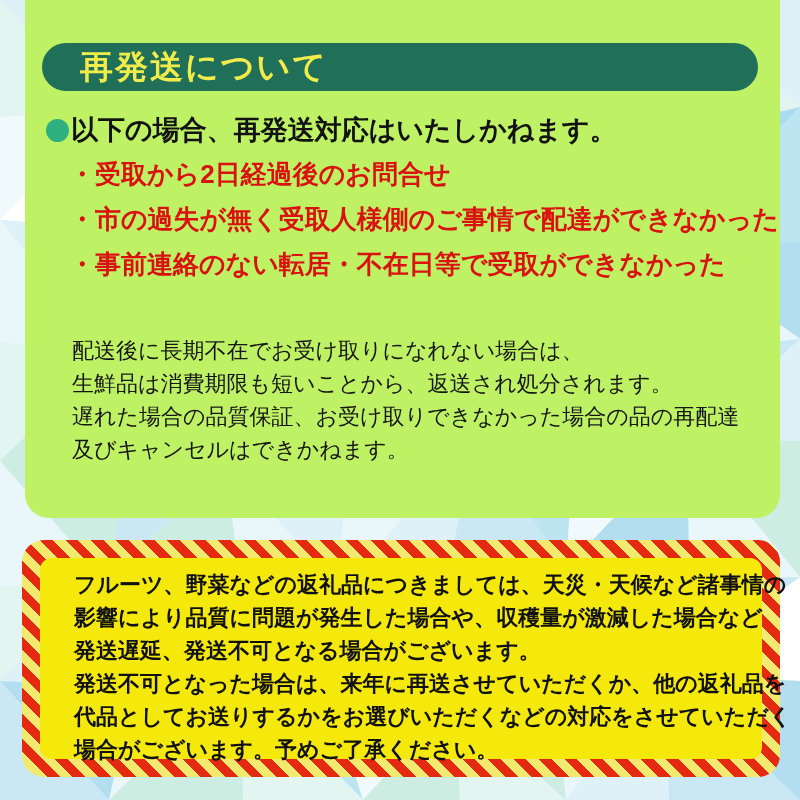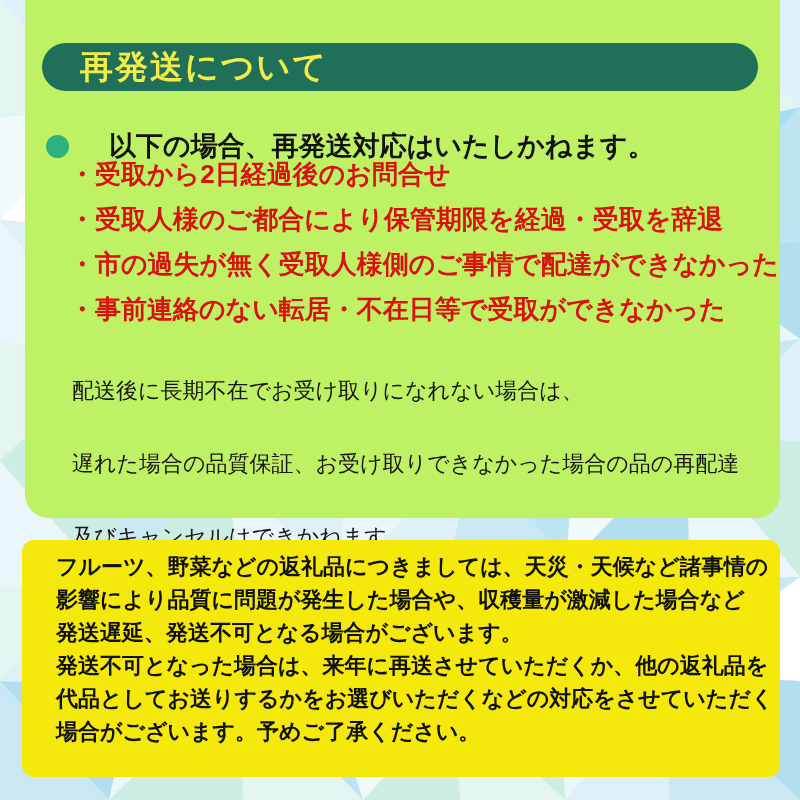--- a/index.html
+++ b/index.html
@@ -33,24 +33,23 @@
     box-sizing: border-box;
   }
   .header-title {
     font-size: 33px;
     font-weight: bold;
     color: #f2ec4a;
     letter-spacing: 2px;
   }
   .intro {
     position: absolute;
-    left: 21px; top: 128px;
+    left: 21px; top: 112px;
     display: flex;
     align-items: center;
-    gap: 38px;
   }
   .dot {
     width: 23px; height: 23px;
     border-radius: 50%;
     background: #2eb07f;
     margin-right: 2px;
     flex: 0 0 auto;
   }
   .intro-text {
     font-size: 27px;
@@ -72,29 +71,28 @@
   .detail {
     position: absolute;
     left: 47px; top: 334px;
   }
   .dline {
     font-size: 22px;
     font-weight: 500;
     color: #161616;
     line-height: 33px;
     white-space: nowrap;
-    margin-top: 40px;
   }
   .warning {
     position: absolute;
     left: 22px; top: 540px;
     width: 758px; height: 237px;
     border-radius: 22px;
     background: repeating-linear-gradient(45deg, #e42a10 0 9px, #f2e96e 9px 18px);
-    padding: 0;
+    padding: 18px;
     box-sizing: border-box;
   }
   .warning-inner {
     width: 100%; height: 100%;
     background: #f5e90b;
     border-radius: 12px;
     padding: 10px 14px 0 34px;
     box-sizing: border-box;
   }
   .wline {
@@ -215,27 +213,27 @@
     <span class="header-title">再発送について</span>
   </div>
 
   <div class="intro">
     <span class="dot"></span>
     <span class="intro-text">以下の場合、再発送対応はいたしかねます。</span>
   </div>
 
   <div class="cases">
     <div class="case">・受取から2日経過後のお問合せ</div>
-    <div class="case">・受取人様のご都合により保管期限を経過・受取を辞退</div>
     <div class="case">・市の過失が無く受取人様側のご事情で配達ができなかった</div>
     <div class="case">・事前連絡のない転居・不在日等で受取ができなかった</div>
   </div>
 
   <div class="detail">
     <div class="dline">配送後に長期不在でお受け取りになれない場合は、</div>
+    <div class="dline">生鮮品は消費期限も短いことから、返送され処分されます。</div>
     <div class="dline">遅れた場合の品質保証、お受け取りできなかった場合の品の再配達</div>
     <div class="dline">及びキャンセルはできかねます。</div>
   </div>
 
 </div>
 
 <div class="warning">
   <div class="warning-inner">
     <div class="wline">フルーツ、野菜などの返礼品につきましては、天災・天候など諸事情の</div>
     <div class="wline">影響により品質に問題が発生した場合や、収穫量が激減した場合など</div>

